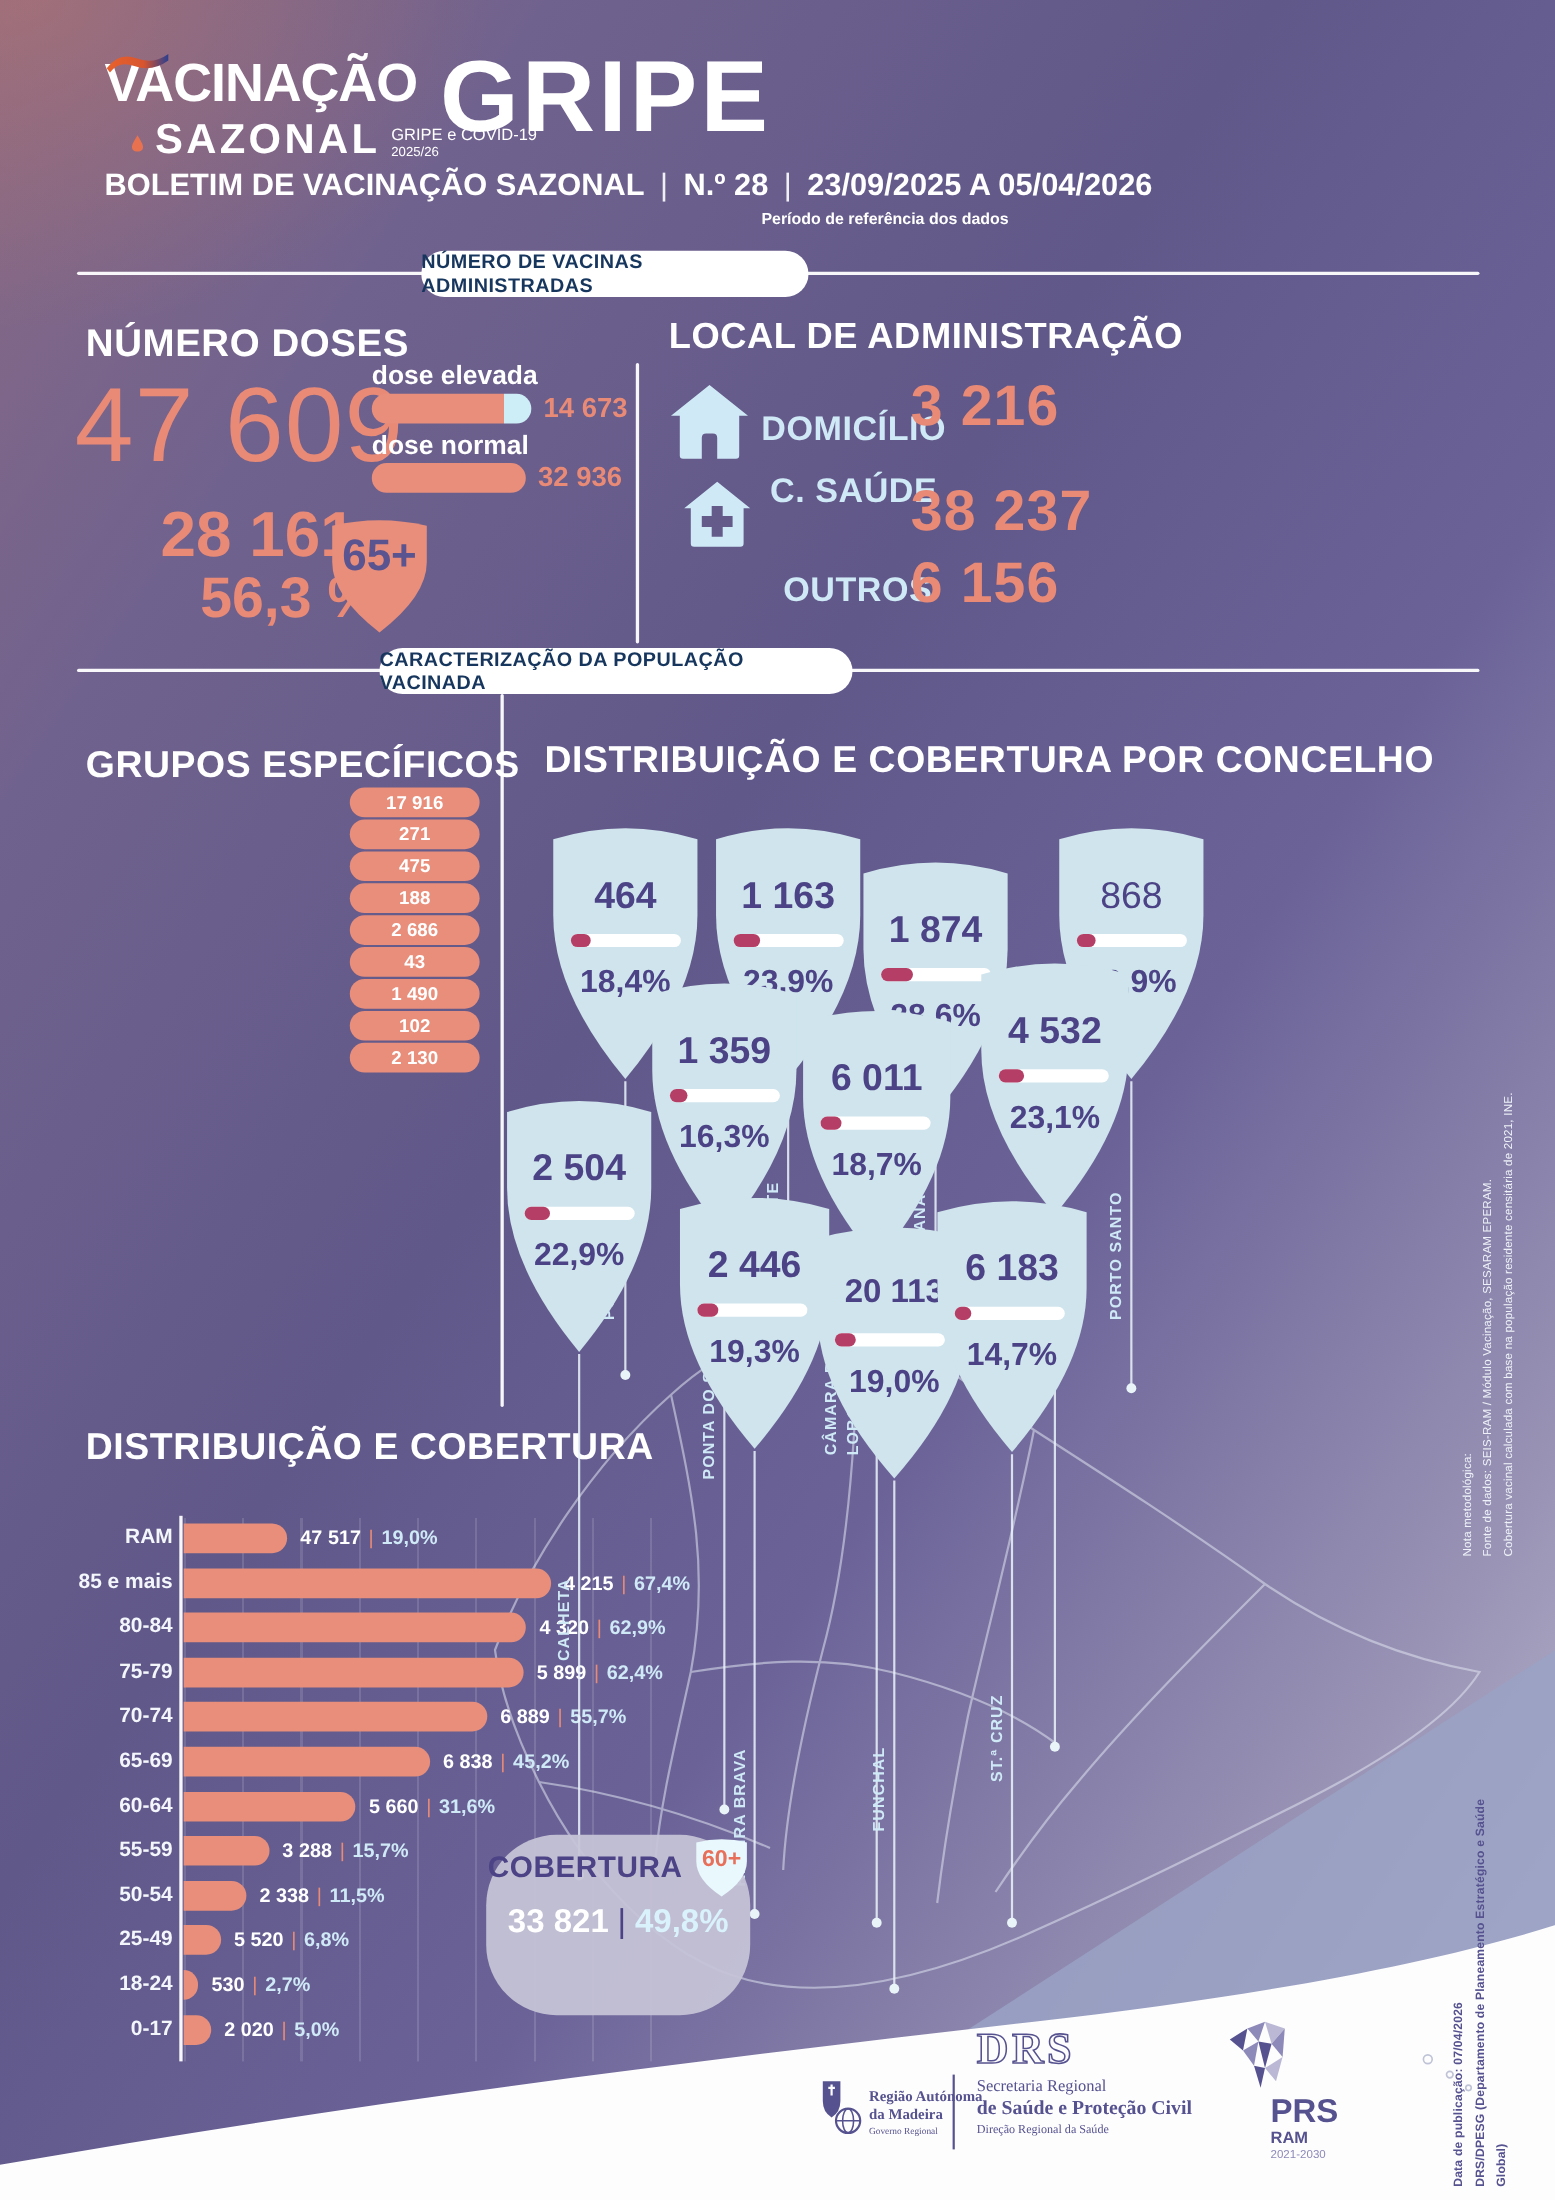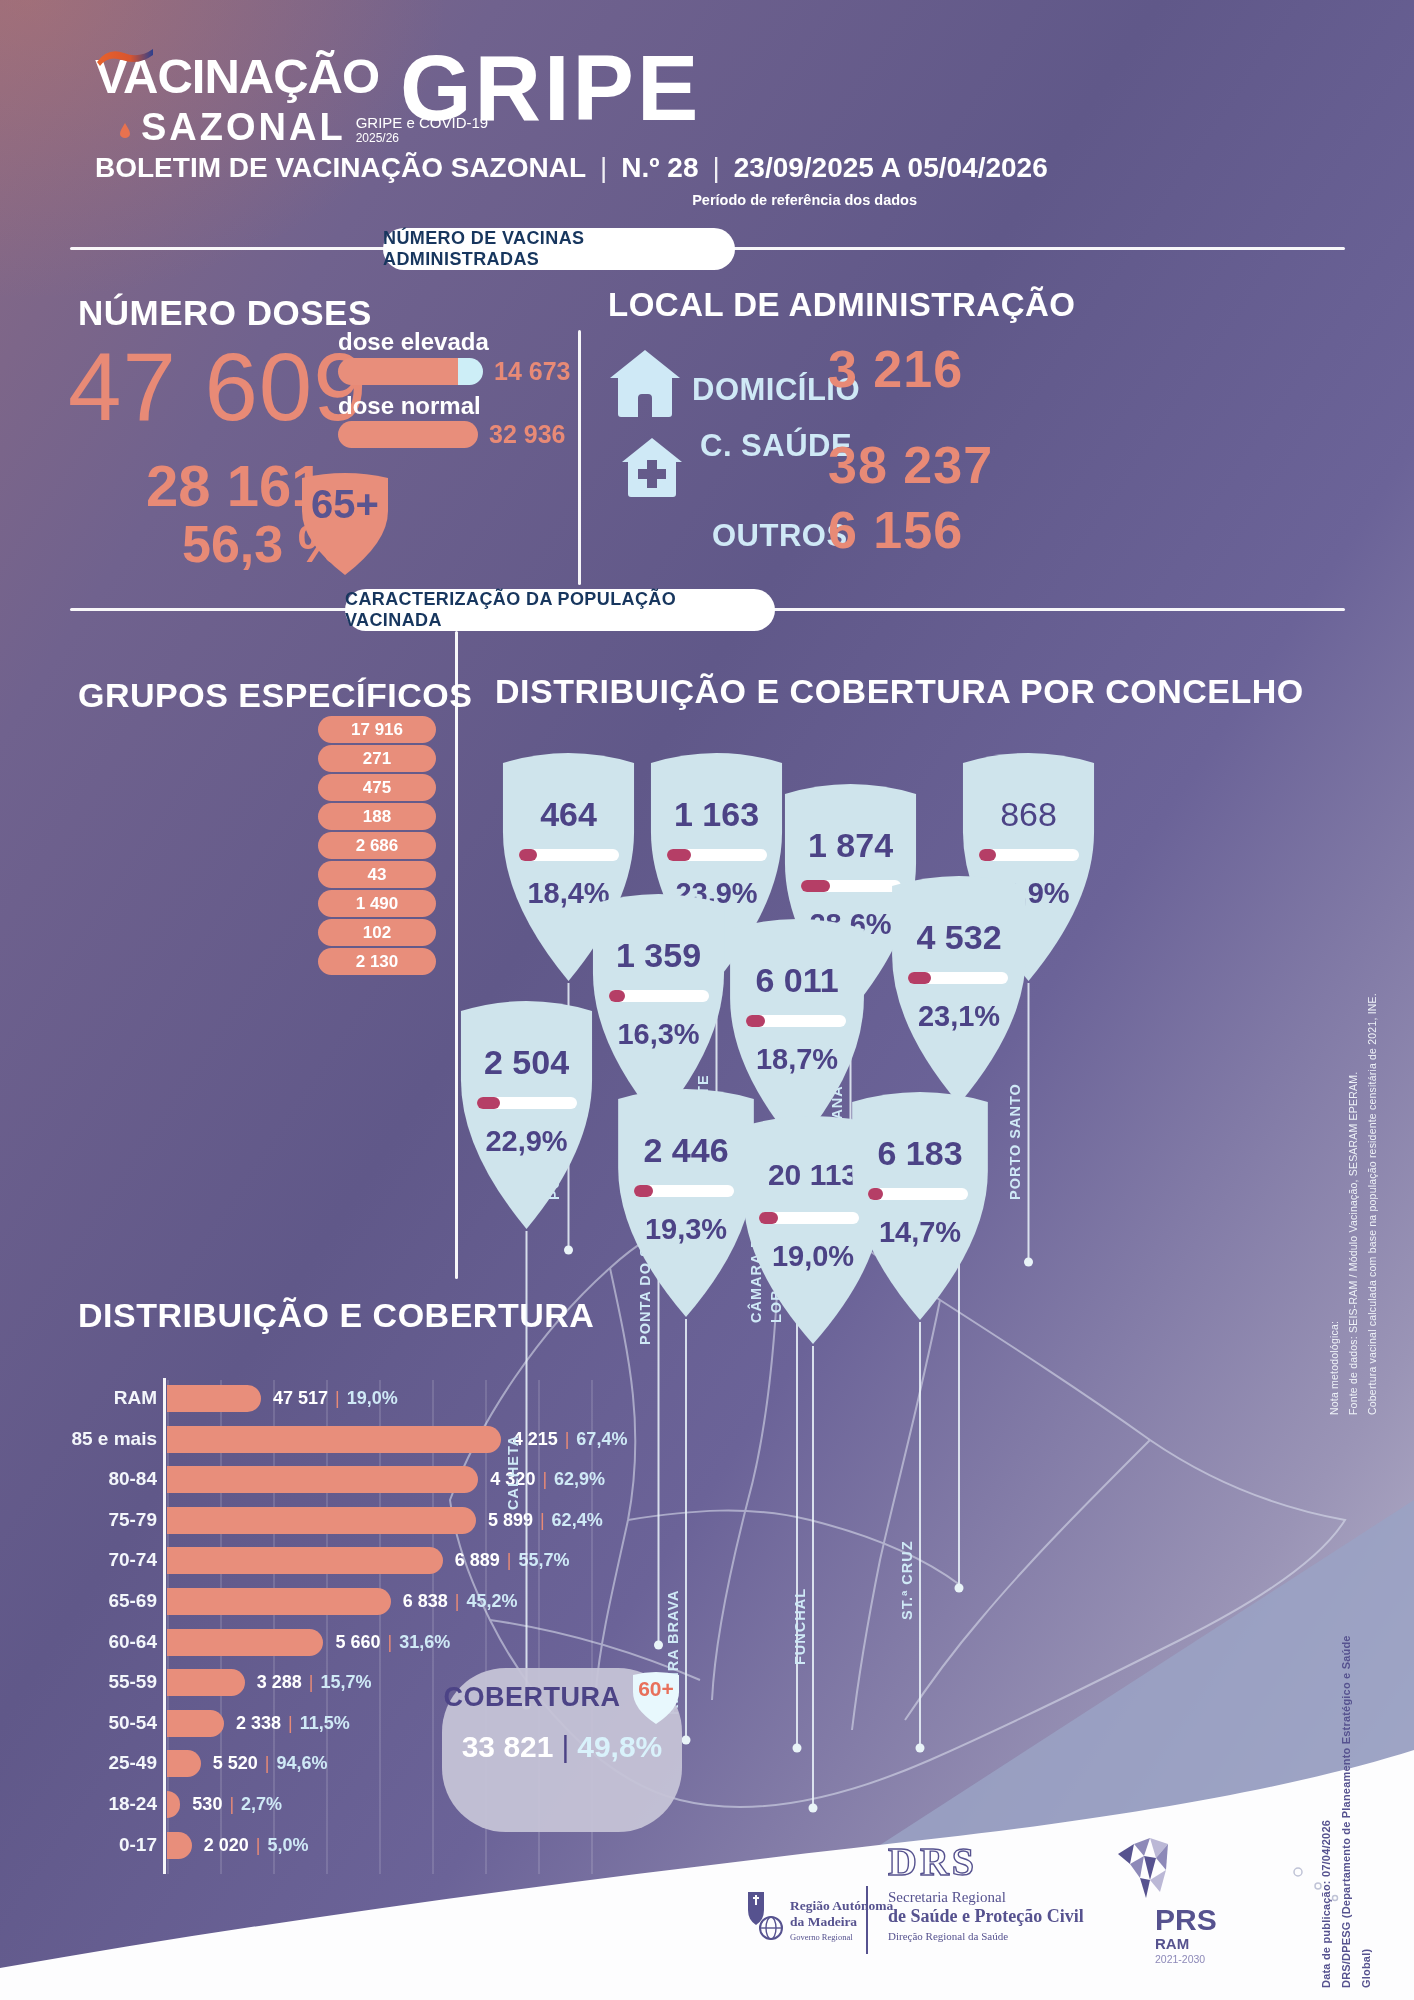--- a/index.html
+++ b/index.html
@@ -231,21 +231,21 @@
         <div class="age-val" style="left: 196.715px;"><span>3 288</span><span class="sep">|</span><span class="pct">15,7%</span></div>
       </div>
       <div class="age-row" style="top: 324.8px; width: 660px;">
         <div class="age-label">50-54</div>
         <div class="age-bar" style="width: 56.925px;"></div>
         <div class="age-val" style="left: 175.925px;"><span>2 338</span><span class="sep">|</span><span class="pct">11,5%</span></div>
       </div>
       <div class="age-row" style="top: 365.4px; width: 660px;">
         <div class="age-label">25-49</div>
         <div class="age-bar" style="width: 33.66px;"></div>
-        <div class="age-val" style="left: 152.66px;"><span>5 520</span><span class="sep">|</span><span class="pct">94,6%</span></div>
+        <div class="age-val" style="left: 152.66px;"><span>5 520</span><span class="sep">|</span><span class="pct">6,8%</span></div>
       </div>
       <div class="age-row" style="top: 406px; width: 660px;">
         <div class="age-label">18-24</div>
         <div class="age-bar" style="width: 13.365px;"></div>
         <div class="age-val" style="left: 132.365px;"><span>530</span><span class="sep">|</span><span class="pct">2,7%</span></div>
       </div>
       <div class="age-row" style="top: 446.6px; width: 660px;">
         <div class="age-label">0-17</div>
         <div class="age-bar" style="width: 24.75px;"></div>
         <div class="age-val" style="left: 143.75px;"><span>2 020</span><span class="sep">|</span><span class="pct">5,0%</span></div>

